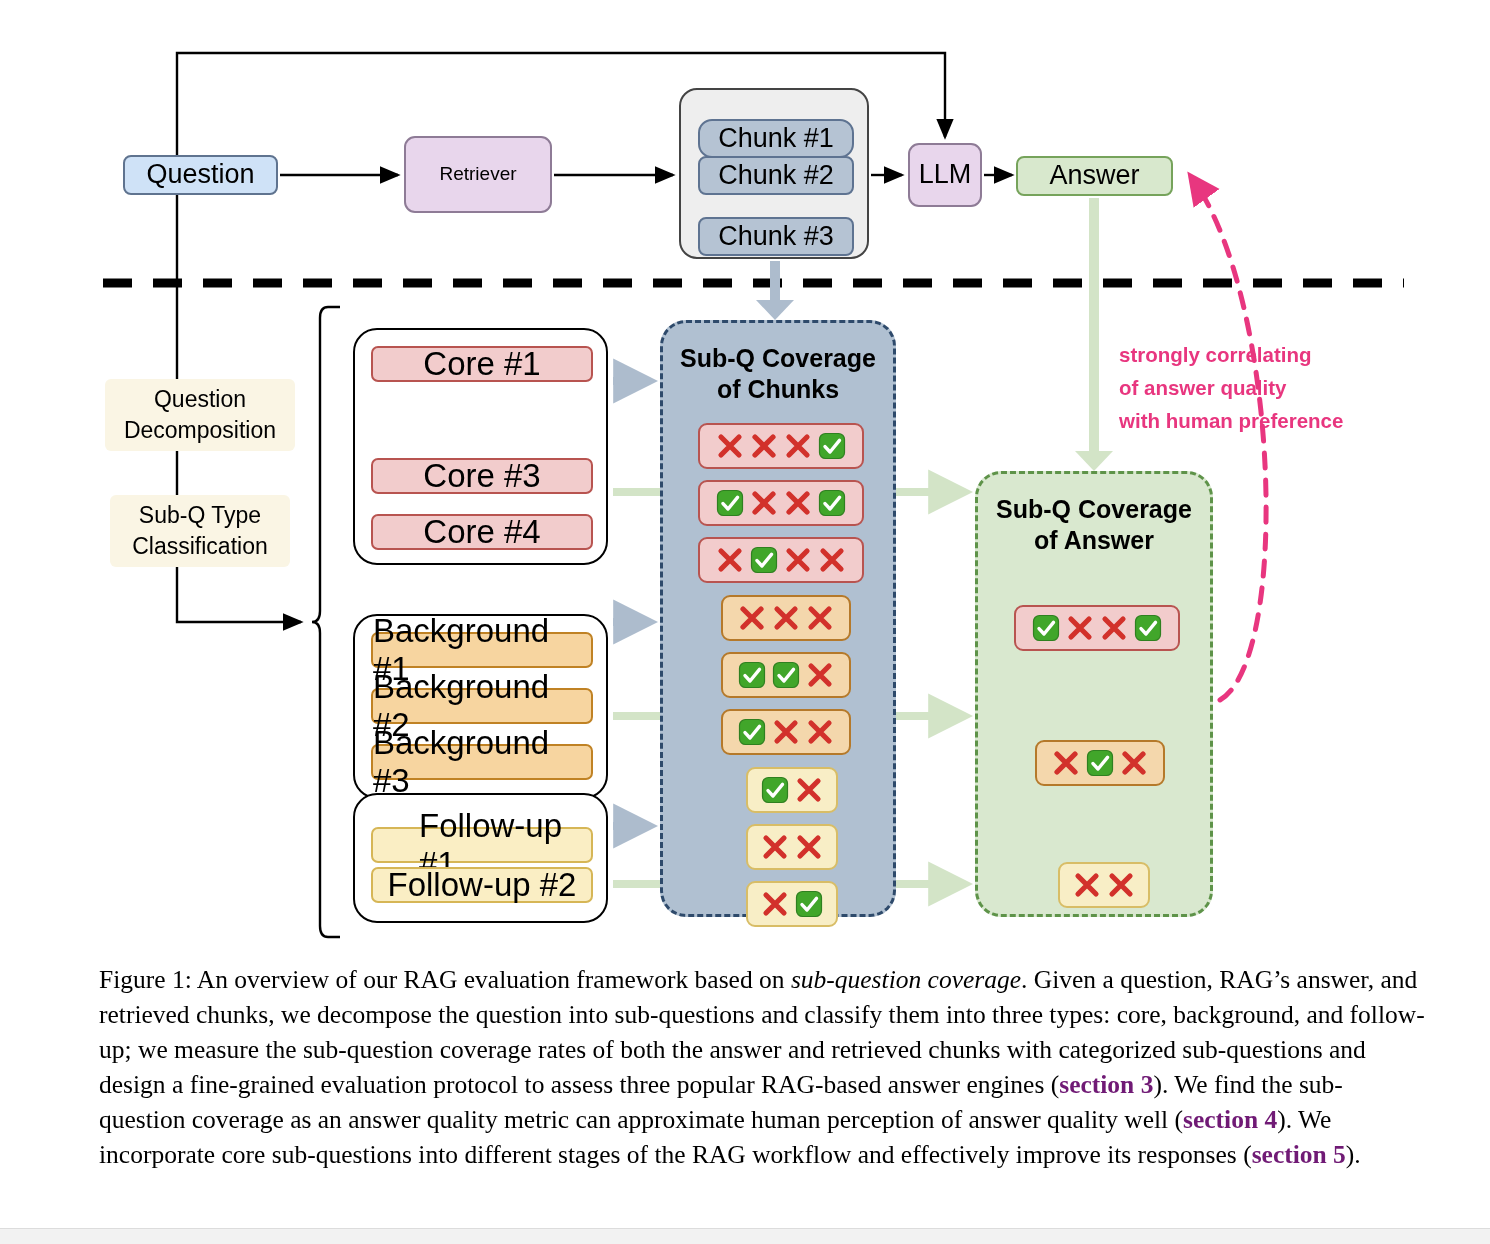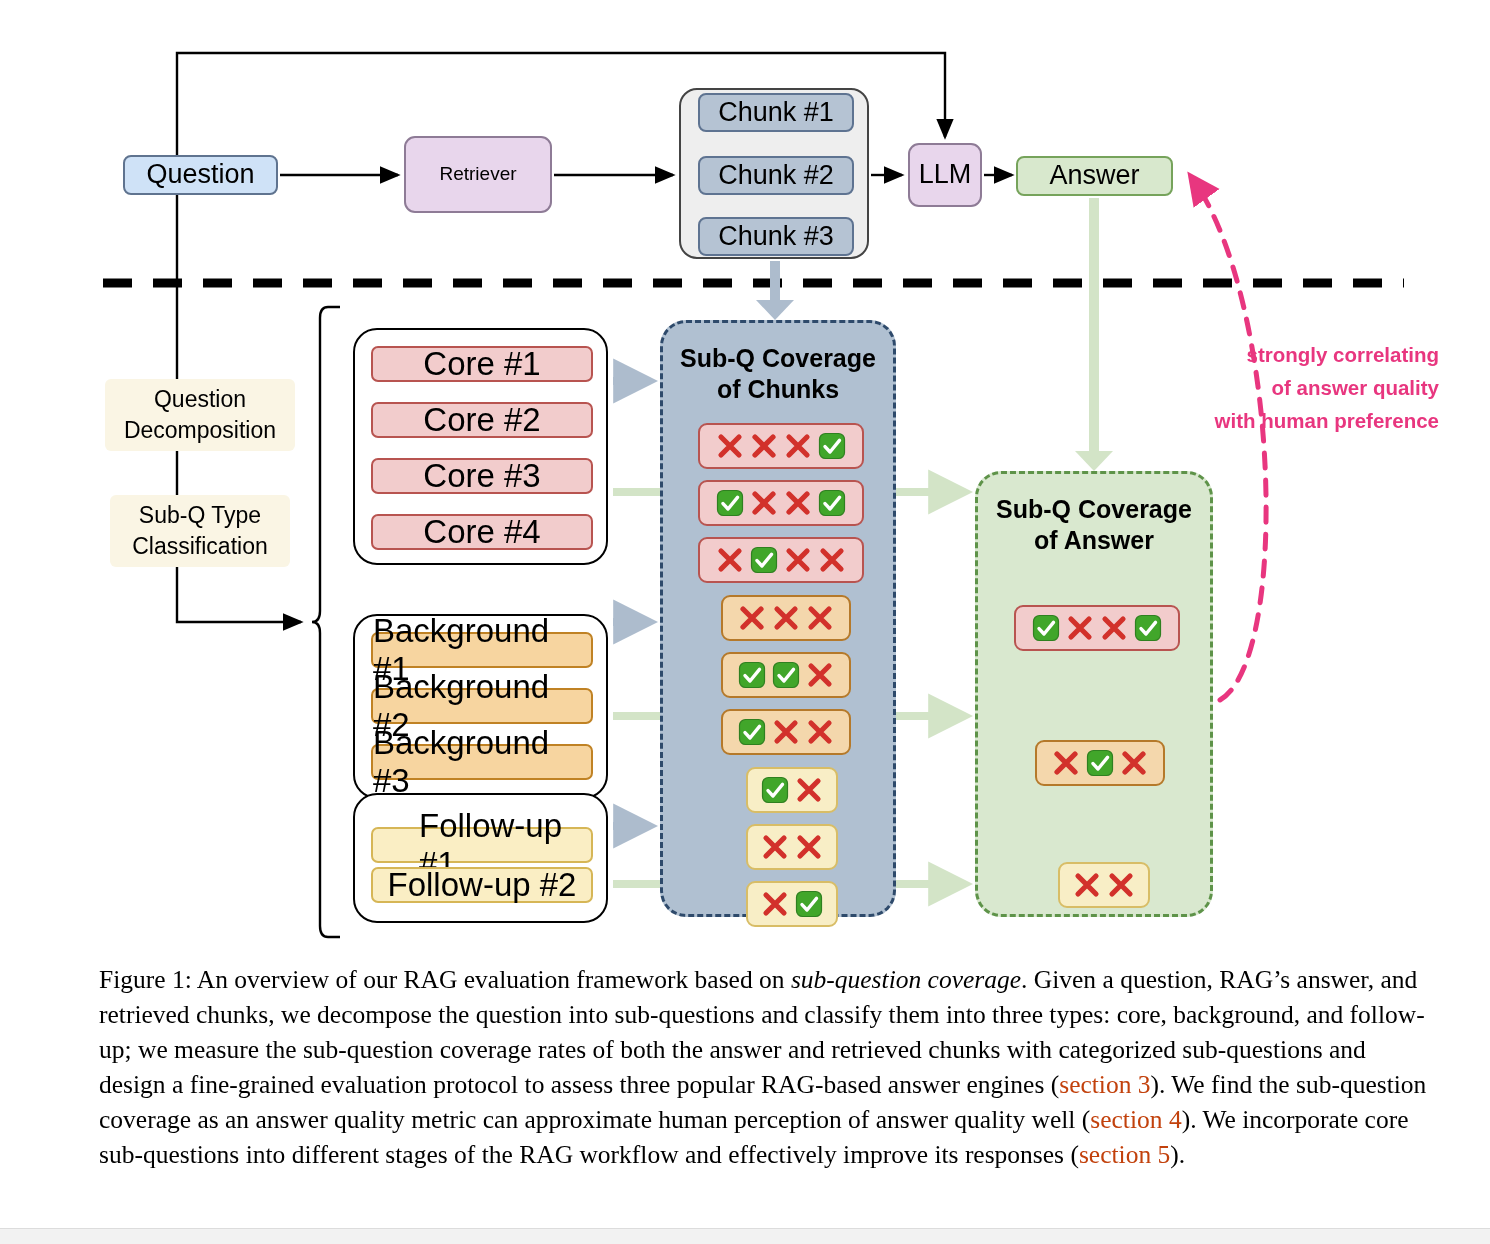--- a/index.html
+++ b/index.html
@@ -40,21 +40,21 @@
     left:679px; top:88px; width:190px; height:171px;
     background:#eeeeee; border:2px solid #444; border-radius:18px;
     display:block;
   }
   .chunk-box {
     position:absolute; left:17px; width:156px; height:39px;
     background:#b5c3d3; border:2px solid #5e7391; border-radius:8px;
     display:flex; align-items:center; justify-content:center;
     font-size:27px; color:#000;
   }
-  .chunk-box.c1 { top:3px; }
+  .chunk-box.c1 { top:29px;border-radius:14px; }
   .chunk-box.c2 { top:66px; }
   .chunk-box.c3 { top:127px; }
   .n-llm {
     left:908px; top:143px; width:74px; height:64px;
     background:#e8d6ec; border:2px solid #8e7b96; border-radius:11px;
     font-size:27px;
   }
   .n-answer {
     left:1016px; top:156px; width:157px; height:40px;
     background:#d8e8cd; border:2px solid #76a35b; border-radius:8px;
@@ -117,33 +117,33 @@
   }
   .cov-core { background:#f2cccc; border:2px solid #b85450; }
   .cov-back { background:#f4d7ac; border:2px solid #b5792a; }
   .cov-foll { background:#f8eec6; border:2px solid #d8bd66; }
 
   .mark { width:30px; height:30px; display:inline-block; }
 
   
   .pink-note {
     position:absolute; left:1119px; top:338px; width:320px;
-    text-align:right; font-size:20.5px; font-weight:bold;
+    text-align:left; font-size:20.5px; font-weight:bold;
     color:#e8367f; line-height:1.62;
   }
 
   
   #caption {
     position:absolute; left:99px; top:963px; width:1330px;
     font-family:"Liberation Serif", serif;
     font-size:25.5px; line-height:1.37;
     color:#000; text-align:left;
   }
   #caption .it { font-style:italic; }
-  #caption .lnk { color:#c2410c; }
+  #caption .lnk { color:#701a75;font-weight:bold; }
 
   #bottom-bar {
     position:absolute; left:0; top:1228px; width:1490px; height:16px;
     background:#f2f2f2; border-top:1px solid #dcdcdc;
   }
 </style>
 </head>
 <body>
 
 <div id="figure">
@@ -205,21 +205,20 @@
   </div>
 
   <div class="node n-llm">LLM</div>
   <div class="node n-answer">Answer</div>
 
   <div class="stage-label s-decomp">Question<br>Decomposition</div>
   <div class="stage-label s-class">Sub-Q Type<br>Classification</div>
 
   <div class="subq-group g-core" id="grp-core">
       <div class="subq-item type-core" style="top: 16px;">Core #1</div>
-      <div class="subq-item type-core" style="top: 72px;">Core #2</div>
       <div class="subq-item type-core" style="top: 128px;">Core #3</div>
       <div class="subq-item type-core" style="top: 184px;">Core #4</div>
     </div>
   <div class="subq-group g-back" id="grp-back">
       <div class="subq-item type-back" style="top: 16px;">Background #1</div>
       <div class="subq-item type-back" style="top: 72px;">Background #2</div>
       <div class="subq-item type-back" style="top: 128px;">Background #3</div>
     </div>
   <div class="subq-group g-foll" id="grp-foll">
       <div class="subq-item type-foll" style="top: 32px; padding-left: 46px;">Follow-up #1</div>

